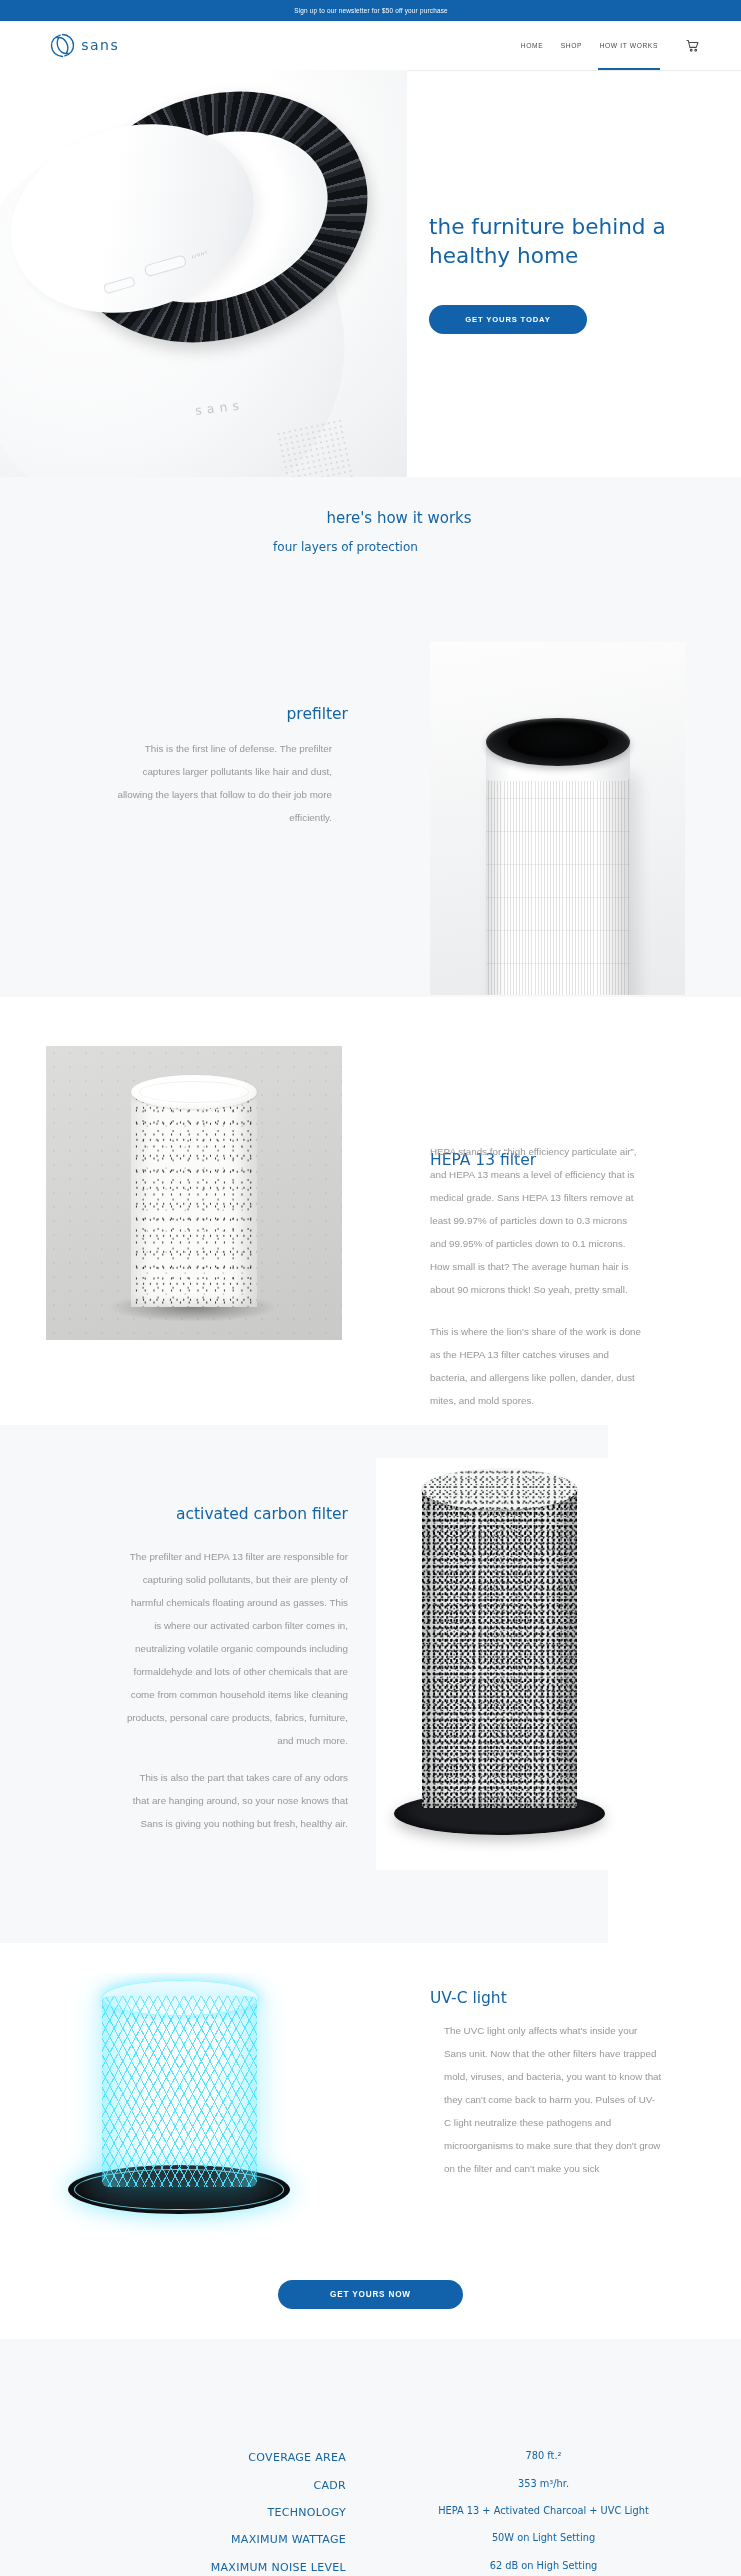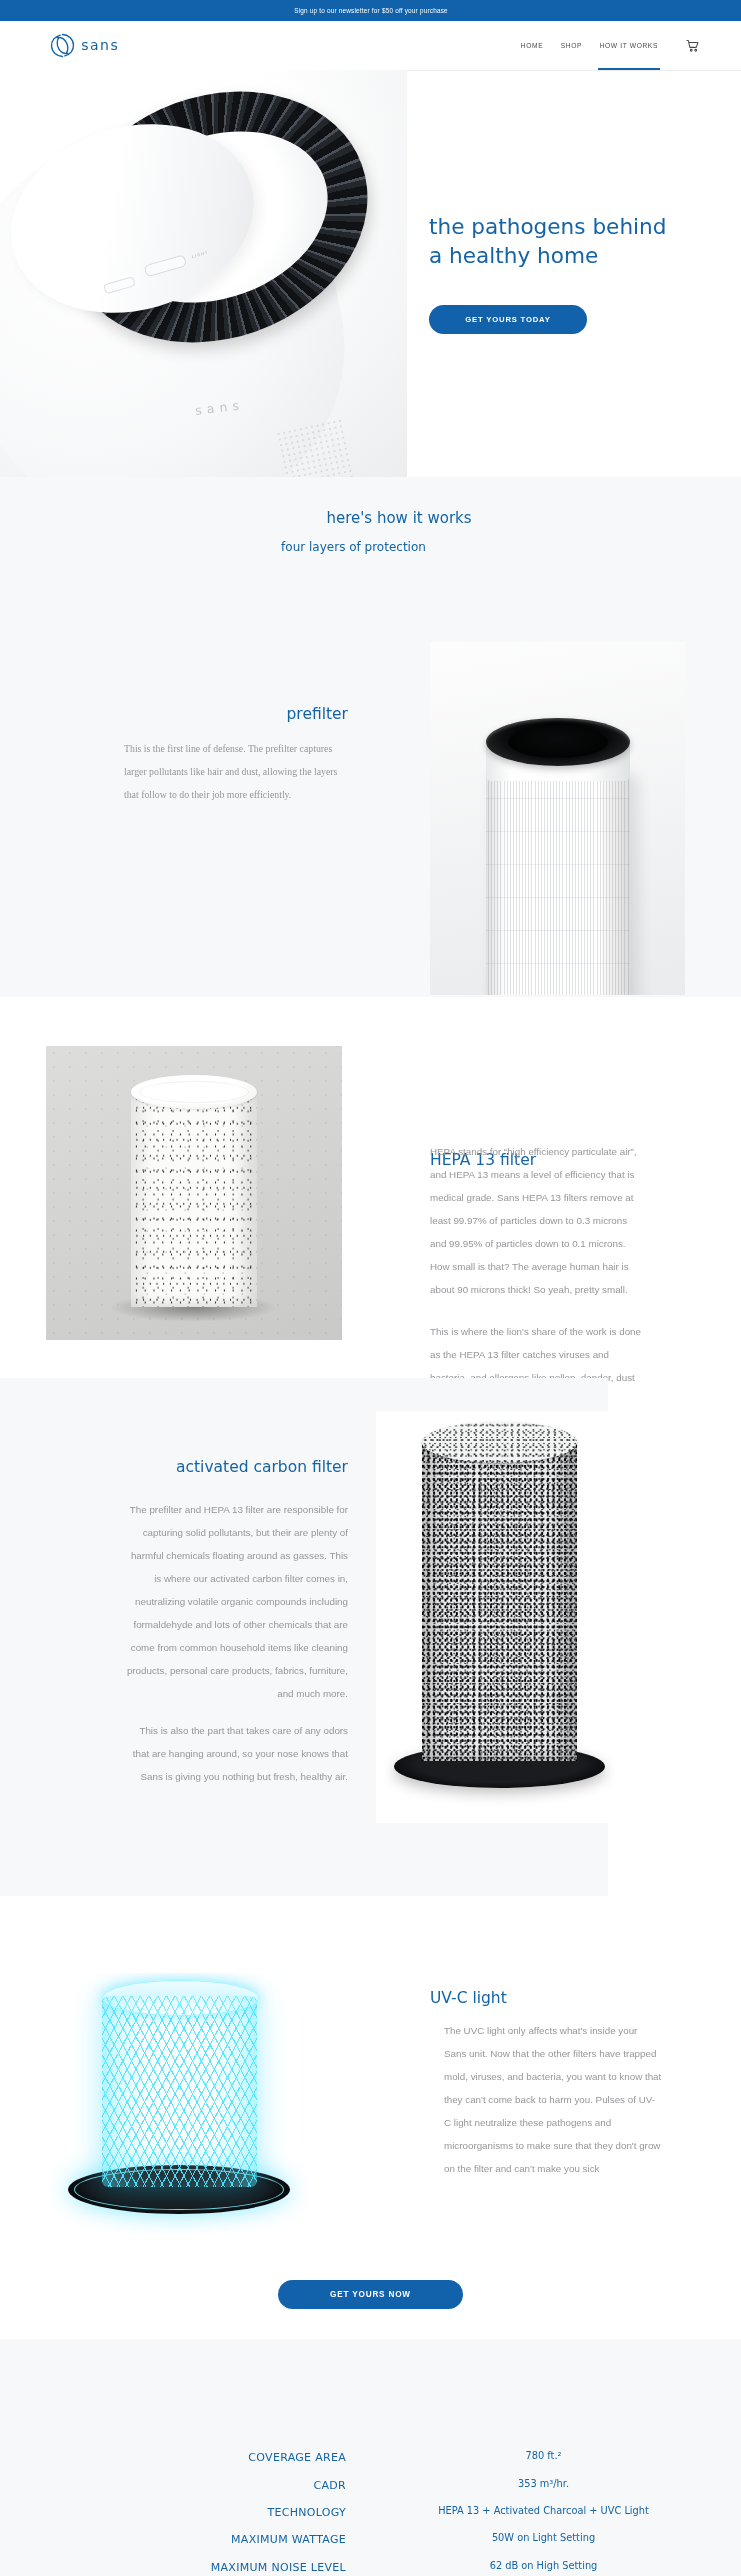--- a/index.html
+++ b/index.html
@@ -51,25 +51,25 @@
            font-family:"DejaVu Sans",sans-serif;}
   .btn{display:flex;align-items:center;justify-content:center;background:#1262ab;color:#fff;
        font-weight:bold;letter-spacing:0.8px;border-radius:15px;cursor:pointer;}
   .hero-cta{left:429px;top:305px;width:158px;height:29px;font-size:7.7px;}
 
   
   .band1{left:0;top:477px;width:742px;height:520px;background:#f7f8f9;}
   .hiw-title{left:0;top:32px;width:742px;text-align:center;font-size:15px;color:#1464a5;
              font-family:"DejaVu Sans",sans-serif;margin-left:28px;}
   .hiw-sub{left:0;top:63px;width:691px;text-align:center;font-size:12px;color:#1464a5;
-           font-family:"DejaVu Sans",sans-serif;padding-left:8px;}
+           font-family:"DejaVu Sans",sans-serif;}
   .layer-h{font-size:15.5px;color:#1464a5;font-family:"DejaVu Sans",sans-serif;}
   .layer-p{font-size:9.8px;line-height:23px;color:#96979a;}
   .pre-h{left:139px;top:228px;width:209px;text-align:right;}
-  .pre-p{left:124px;top:260px;width:224px;font-family:Liberation Serif, serif;}
+  .pre-p{left:108px;top:260px;width:224px;text-align:right;}
   .pre-img{left:430px;top:165px;width:255px;height:353px;overflow:hidden;
            background:linear-gradient(170deg,#fdfdfd 0%,#f2f3f4 55%,#e9ebec 100%);}
   .pf-collar{left:56px;top:98px;width:144px;height:41px;background:linear-gradient(90deg,#e7e9ea,#ffffff 18%,#fdfdfd 70%,#dfe2e3);border-radius:5.2px;}
   .pf-pleats{left:56px;top:124px;width:144px;height:237px;
      background-image:
        repeating-linear-gradient(180deg,rgba(0,0,0,0) 0 32px,rgba(0,0,0,.055) 32px 33px),
        linear-gradient(90deg,rgba(0,0,0,.12),rgba(0,0,0,0) 14%,rgba(0,0,0,0) 78%,rgba(0,0,0,.14)),
        repeating-linear-gradient(90deg,#ffffff 0 2.1px,#e0e2e3 2.1px 3.1px);
      border-radius:0 0 9.3px 9.3px;box-shadow:7.2px 9.3px 14.4px rgba(0,0,0,.10);}
   .pf-ring{left:56px;top:76px;width:144px;height:48px;border-radius:50%;
@@ -100,21 +100,21 @@
   .hepa-cap{left:85px;top:29px;width:126px;height:34px;border-radius:50%;
      background:radial-gradient(ellipse at 45% 40%,#ffffff 55%,#ededeb 85%,#dededc);
      box-shadow:0 1px 2.1px rgba(0,0,0,.12);}
   .hepa-cap::after{content:"";position:absolute;inset:6.2px 8.2px;border-radius:50%;
      border:0.5px solid rgba(0,0,0,.06);}
   .hepa-h{left:430px;top:1103px;width:222px;margin-top:48px;}
   .hepa-p1{left:430px;top:1140px;width:215px;}
   .hepa-p2{left:430px;top:1320px;width:215px;}
 
   
-  .band2{left:0;top:1378px;width:608px;height:518px;background:#f7f8f9;}
+  .band2{left:0;top:1425px;width:608px;height:518px;background:#f7f8f9;}
   .car-h{left:126px;top:80px;width:222px;text-align:right;}
   .car-p1{left:126px;top:120px;width:222px;text-align:right;}
   .car-p2{left:126px;top:341px;width:222px;text-align:right;}
   .car-img{left:376px;top:33px;width:247px;height:412px;overflow:hidden;background:#ffffff;}
   .car-base{left:18px;top:334px;width:211px;height:43px;border-radius:50%;
      background:radial-gradient(ellipse at 50% 42%,#1a1c20 0 55%,#07080a 78%,#000);
      box-shadow:0 5.2px 13.4px rgba(0,0,0,.25);}
   .car-cyl{left:46px;top:31px;width:155px;height:319px;
      background-color:#eceded;
      background-image:
@@ -202,21 +202,21 @@
     <div class="abs hv-body"></div>
     <div class="abs hv-ring"></div>
     <div class="abs hv-top">
       <div class="hv-pill"></div>
       <div class="hv-pill2"></div>
       <div class="hv-light">LIGHT</div>
     </div>
     <div class="abs hv-brand">sans</div>
     <div class="abs hv-dots"></div>
   </div>
-  <h1 class="abs hero-h1" style="margin:0;font-weight:normal;">the pathogens behind a healthy home</h1>
+  <h1 class="abs hero-h1" style="margin:0;font-weight:normal;">the furniture behind a healthy home</h1>
   <div class="abs btn hero-cta">GET YOURS TODAY</div>
 
   <div class="abs band1">
     <div class="abs hiw-title">here's how it works</div>
     <div class="abs hiw-sub">four layers of protection</div>
 
     <div class="abs layer-h pre-h">prefilter</div>
     <div class="abs layer-p pre-p">This is the first line of defense.  The prefilter captures larger pollutants like hair and dust, allowing the layers that follow to do their job more efficiently.</div>
 
     <div class="abs pre-img">

